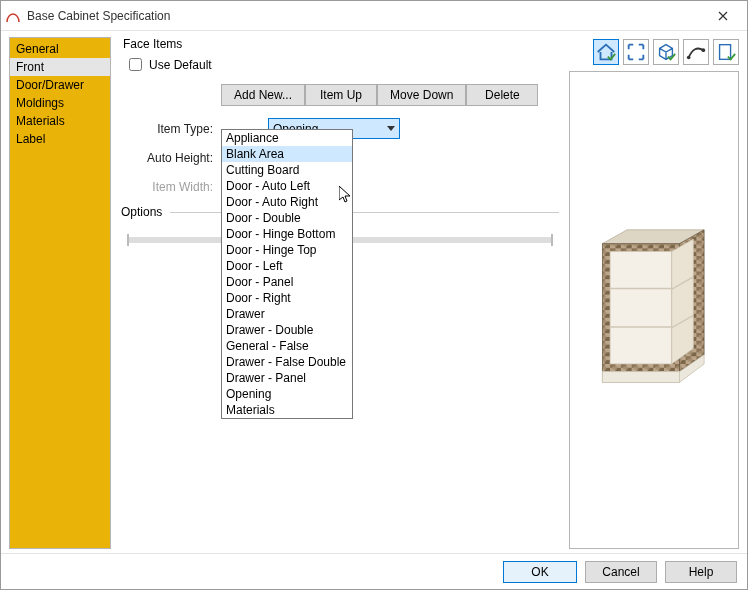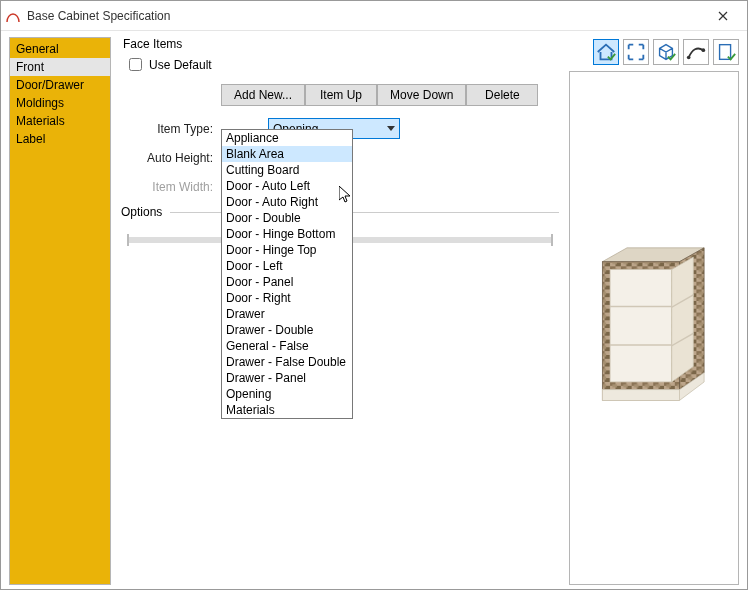--- a/index.html
+++ b/index.html
@@ -197,14 +197,19 @@
           <polygon points="108,82 136,66 136,68 108,84" fill="#d0c7b6"></polygon>
           <line x1="28" y1="132" x2="108" y2="132" stroke="#d0c7b6" stroke-width="2"></line>
           <polygon points="108,132 136,116 136,118 108,134" fill="#d0c7b6"></polygon>
           <polygon points="18,190 118,190 150,168 150,180 118,204 18,204" fill="#ece7dc" stroke="#c9c0ae"></polygon>
           <rect x="18" y="190" width="100" height="14" fill="#eee9de" stroke="#c9c0ae"></rect>
         </svg>
       </div>
     </div>
   </div>
 
+  <div class="footer">
+    <button class="primary">OK</button>
+    <button class="std">Cancel</button>
+    <button class="std">Help</button>
+  </div>
 
 </div>
 
 </body></html>

